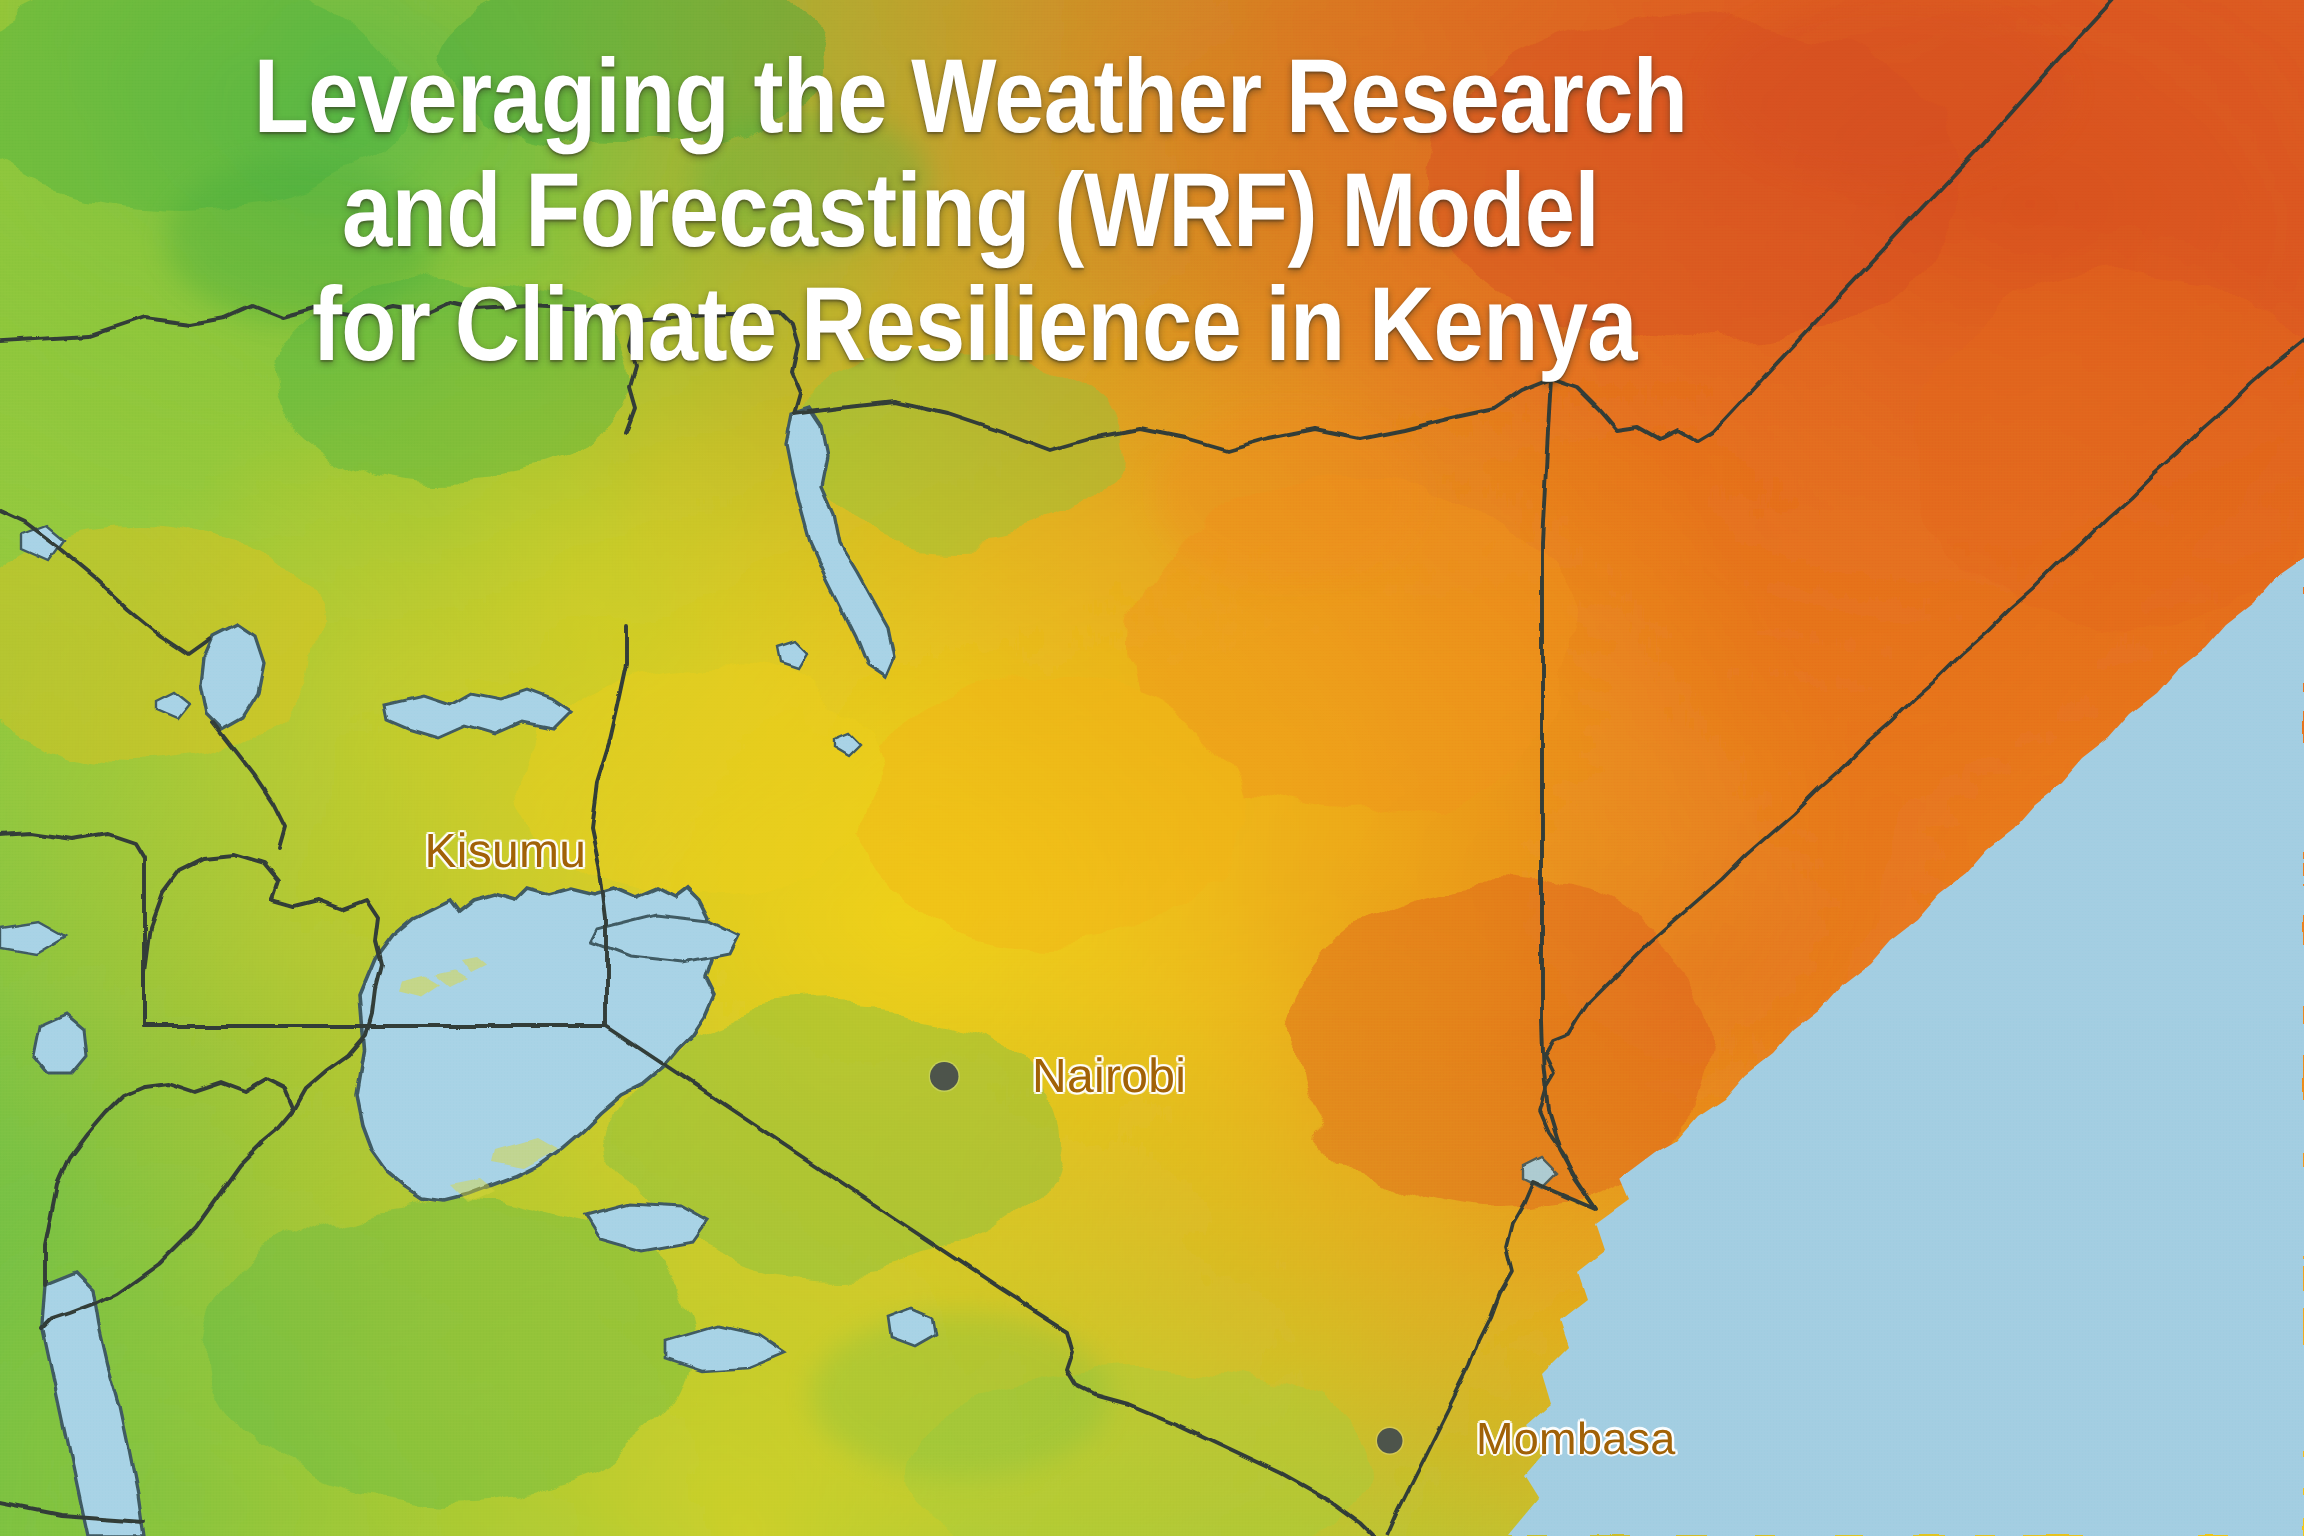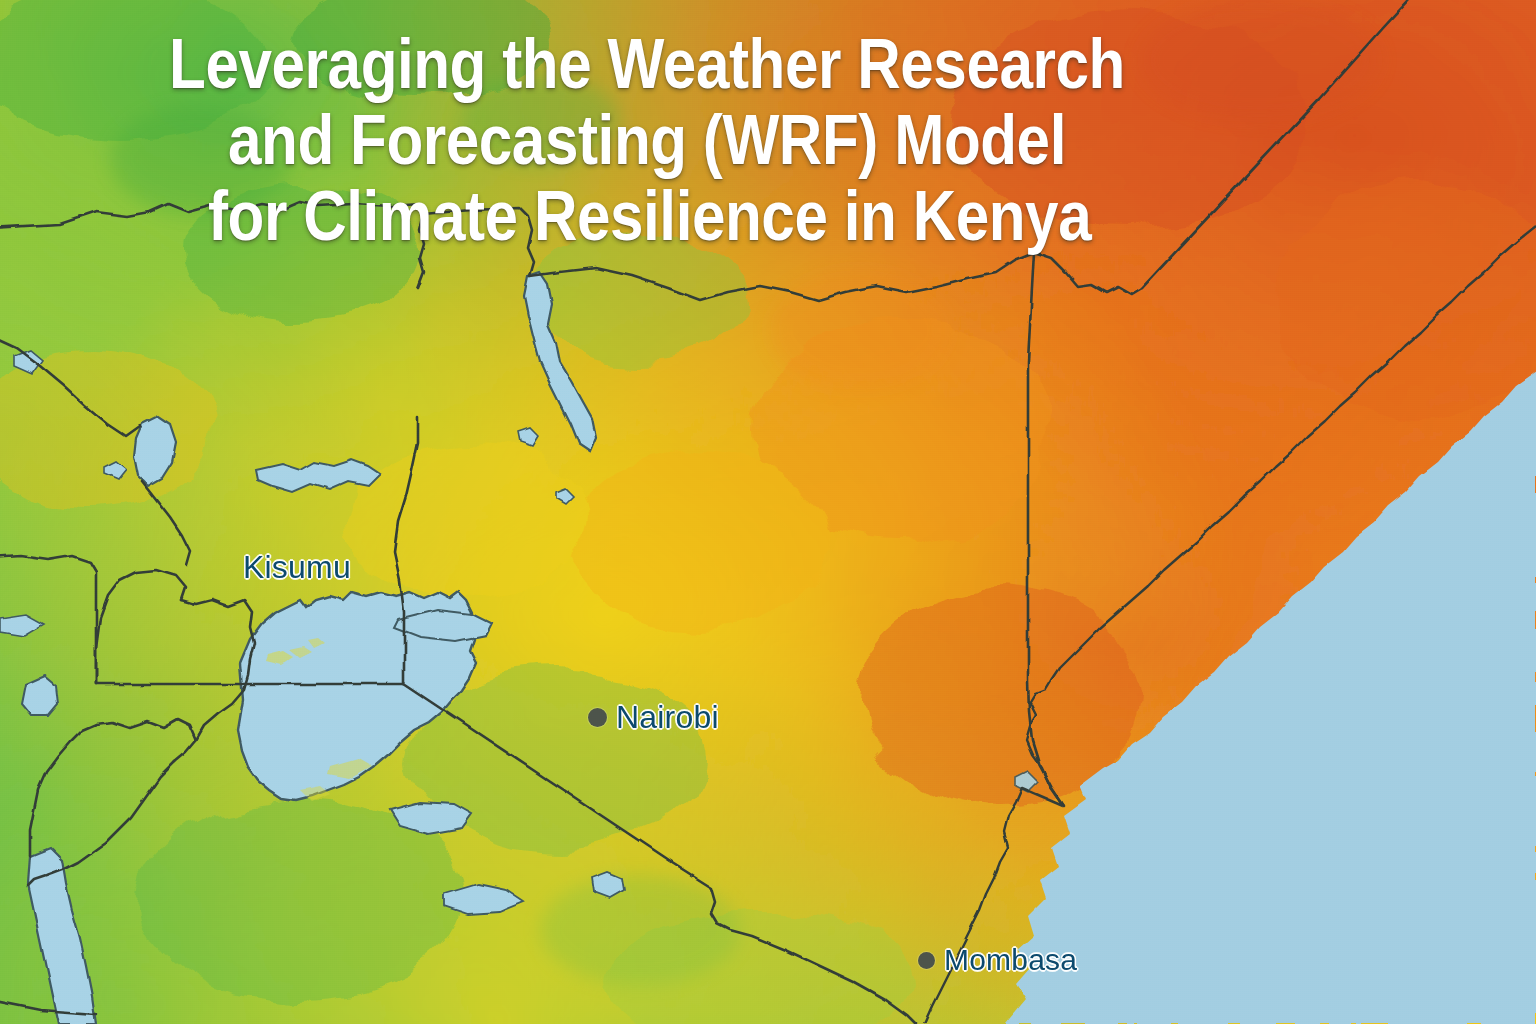--- a/index.html
+++ b/index.html
@@ -27,32 +27,33 @@
   .title-line.l3{padding-left:6px;}
 
   
   .city{position:absolute;display:flex;align-items:center;gap:9px;pointer-events:none;}
   .city .dot{
     width:19px;height:19px;border-radius:50%;
     background:#4d544b;box-shadow:0 0 0 1px rgba(255,255,255,.18);
     flex:0 0 auto;
   }
   .city .cname{
-    color:#0c4a6e;font-size:32px;font-weight:400;
+    color:#a16207;font-size:32px;font-weight:400;
     font-family:"Liberation Sans",sans-serif;
     letter-spacing:.2px;
     text-shadow:
       1.6px 0 0 rgba(255,255,255,.85), -1.6px 0 0 rgba(255,255,255,.85),
       0 1.6px 0 rgba(255,255,255,.85), 0 -1.6px 0 rgba(255,255,255,.85),
       1.2px 1.2px 0 rgba(255,255,255,.7), -1.2px -1.2px 0 rgba(255,255,255,.7),
       1.2px -1.2px 0 rgba(255,255,255,.7), -1.2px 1.2px 0 rgba(255,255,255,.7);
     white-space:nowrap;
+    margin-left:40px;
   }
   #city-kisumu{left:243px;top:549px;}
-  #city-nairobi{left:588px;top:699px;}
+  #city-nairobi{left:620px;top:699px;}
   #city-mombasa{left:918px;top:943px;}
   #city-mombasa .cname{font-size:30px;}
   #city-mombasa .dot{width:17px;height:17px;}
 
   
   .grain{
     position:absolute;inset:0;pointer-events:none;opacity:.16;
     background-image:
       repeating-linear-gradient(0deg,rgba(0,0,0,.05) 0 1px,rgba(255,255,255,.05) 1px 2px),
       repeating-linear-gradient(90deg,rgba(0,0,0,.04) 0 1px,rgba(255,255,255,.04) 1px 2px);

